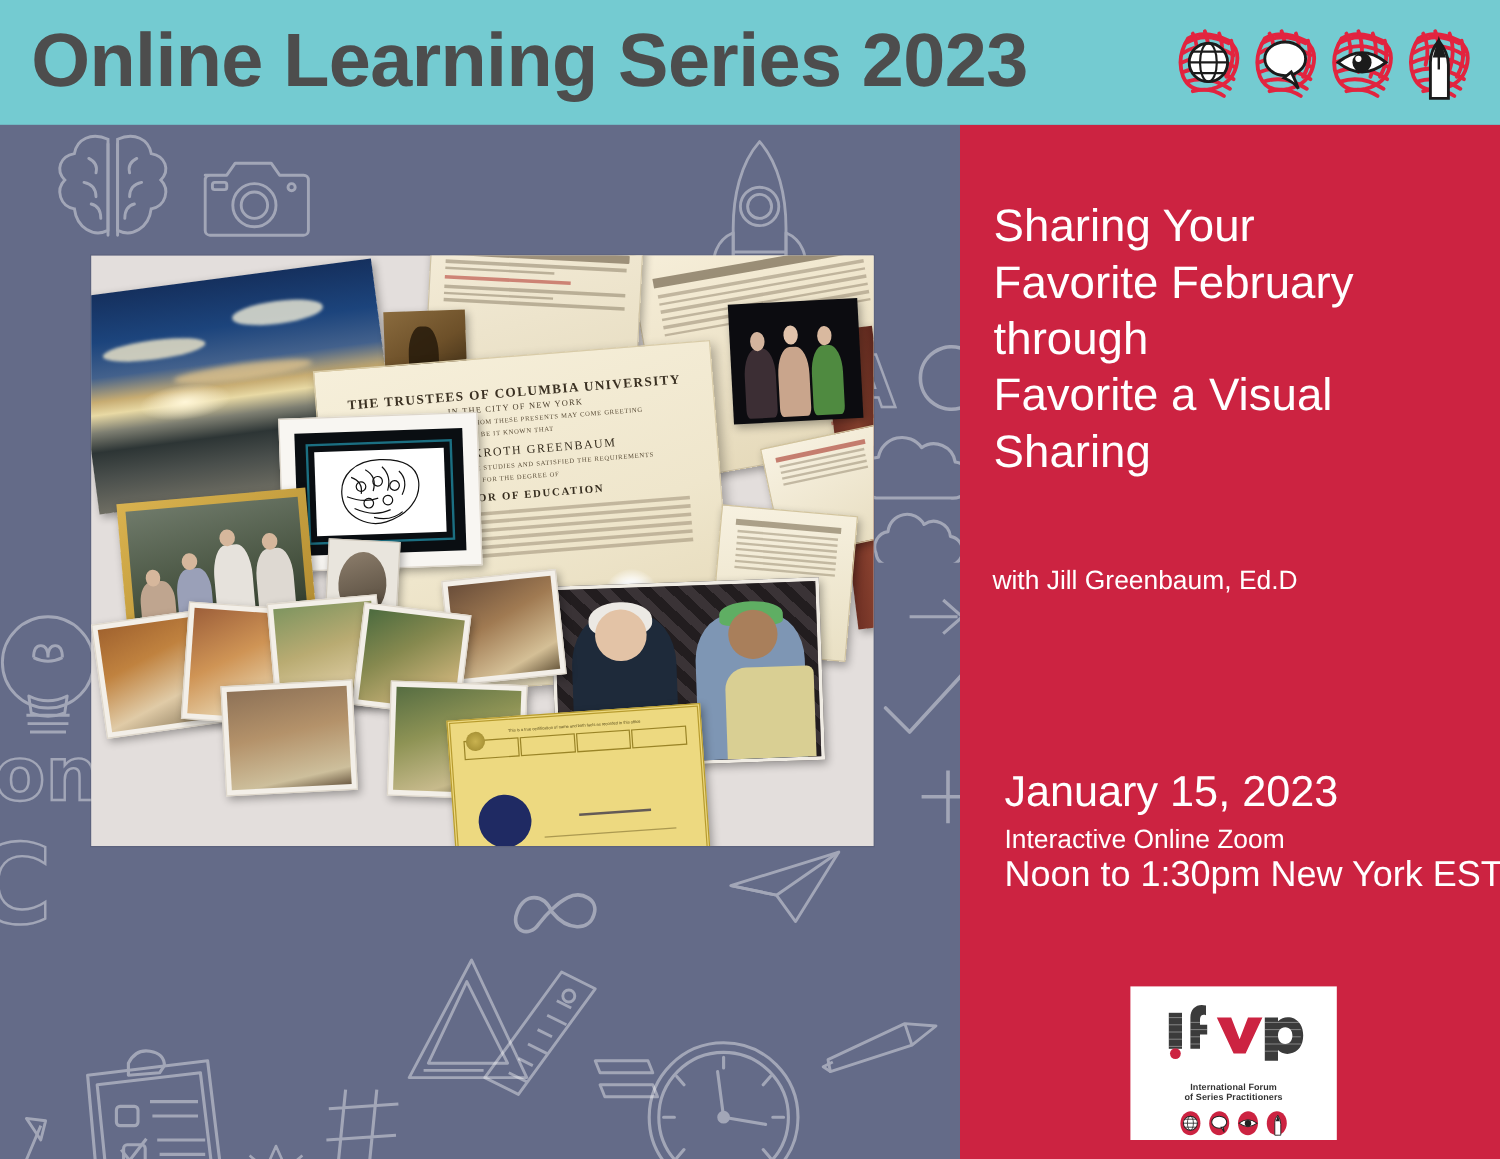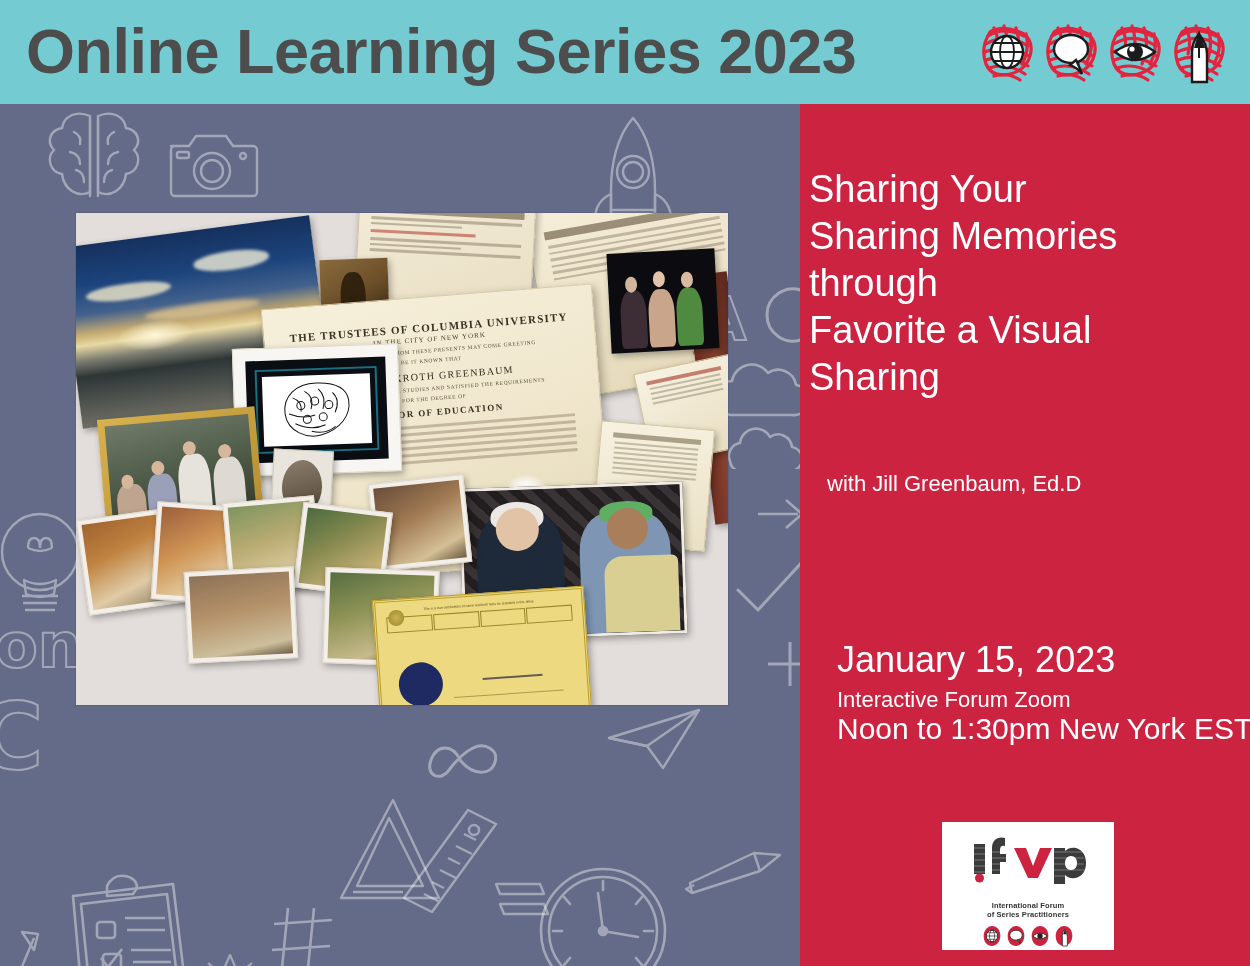--- a/index.html
+++ b/index.html
@@ -308,21 +308,21 @@
   
   .right-panel {
     position: absolute;
     left: 800px; top: 104px;
     width: 450px; height: 862px;
     background: #cc2341;
     z-index: 20;
   }
   .rp-title {
     position: absolute;
-    left: 9px; top: 62px;
+    left: 28px; top: 62px;
     width: 420px;
     font-size: 38px;
     line-height: 47px;
     color: #ffffff;
     font-weight: normal;
     letter-spacing: 0px;
   }
   .rp-title .ln { display:block; white-space: nowrap; }
   .rp-with {
     position: absolute;
@@ -731,30 +731,30 @@
       <div class="sig"></div>
       <div class="ln2"></div>
     </div>
 
   </div>
 
   <div class="right-panel">
 
     <div class="rp-title">
       <span class="ln">Sharing Your</span>
-      <span class="ln">Sharing Memories</span>
+      <span class="ln">Favorite February</span>
       <span class="ln">through</span>
       <span class="ln">Favorite a Visual</span>
       <span class="ln">Sharing</span>
     </div>
 
     <div class="rp-with">with Jill Greenbaum, Ed.D</div>
 
     <div class="rp-date">January 15, 2023</div>
-    <div class="rp-line2">Interactive Forum Zoom</div>
+    <div class="rp-line2">Interactive Online Zoom</div>
     <div class="rp-line3">Noon to 1:30pm New York EST</div>
 
     <div class="logo-box">
       <div class="logo-mark">
         <svg viewBox="0 0 120 56" fill="none">
 
           <rect x="6" y="14" width="11" height="30" fill="#3b3b3b"></rect>
           <circle cx="11.5" cy="48" r="4.5" fill="#cc2341"></circle>
 
           <path d="M24 44 V18 c0 -8 6 -12 13 -10 l0 8 c-3 -1 -5 0 -5 4 v4 h6 v8 h-6 v12z" fill="#3b3b3b"></path>

